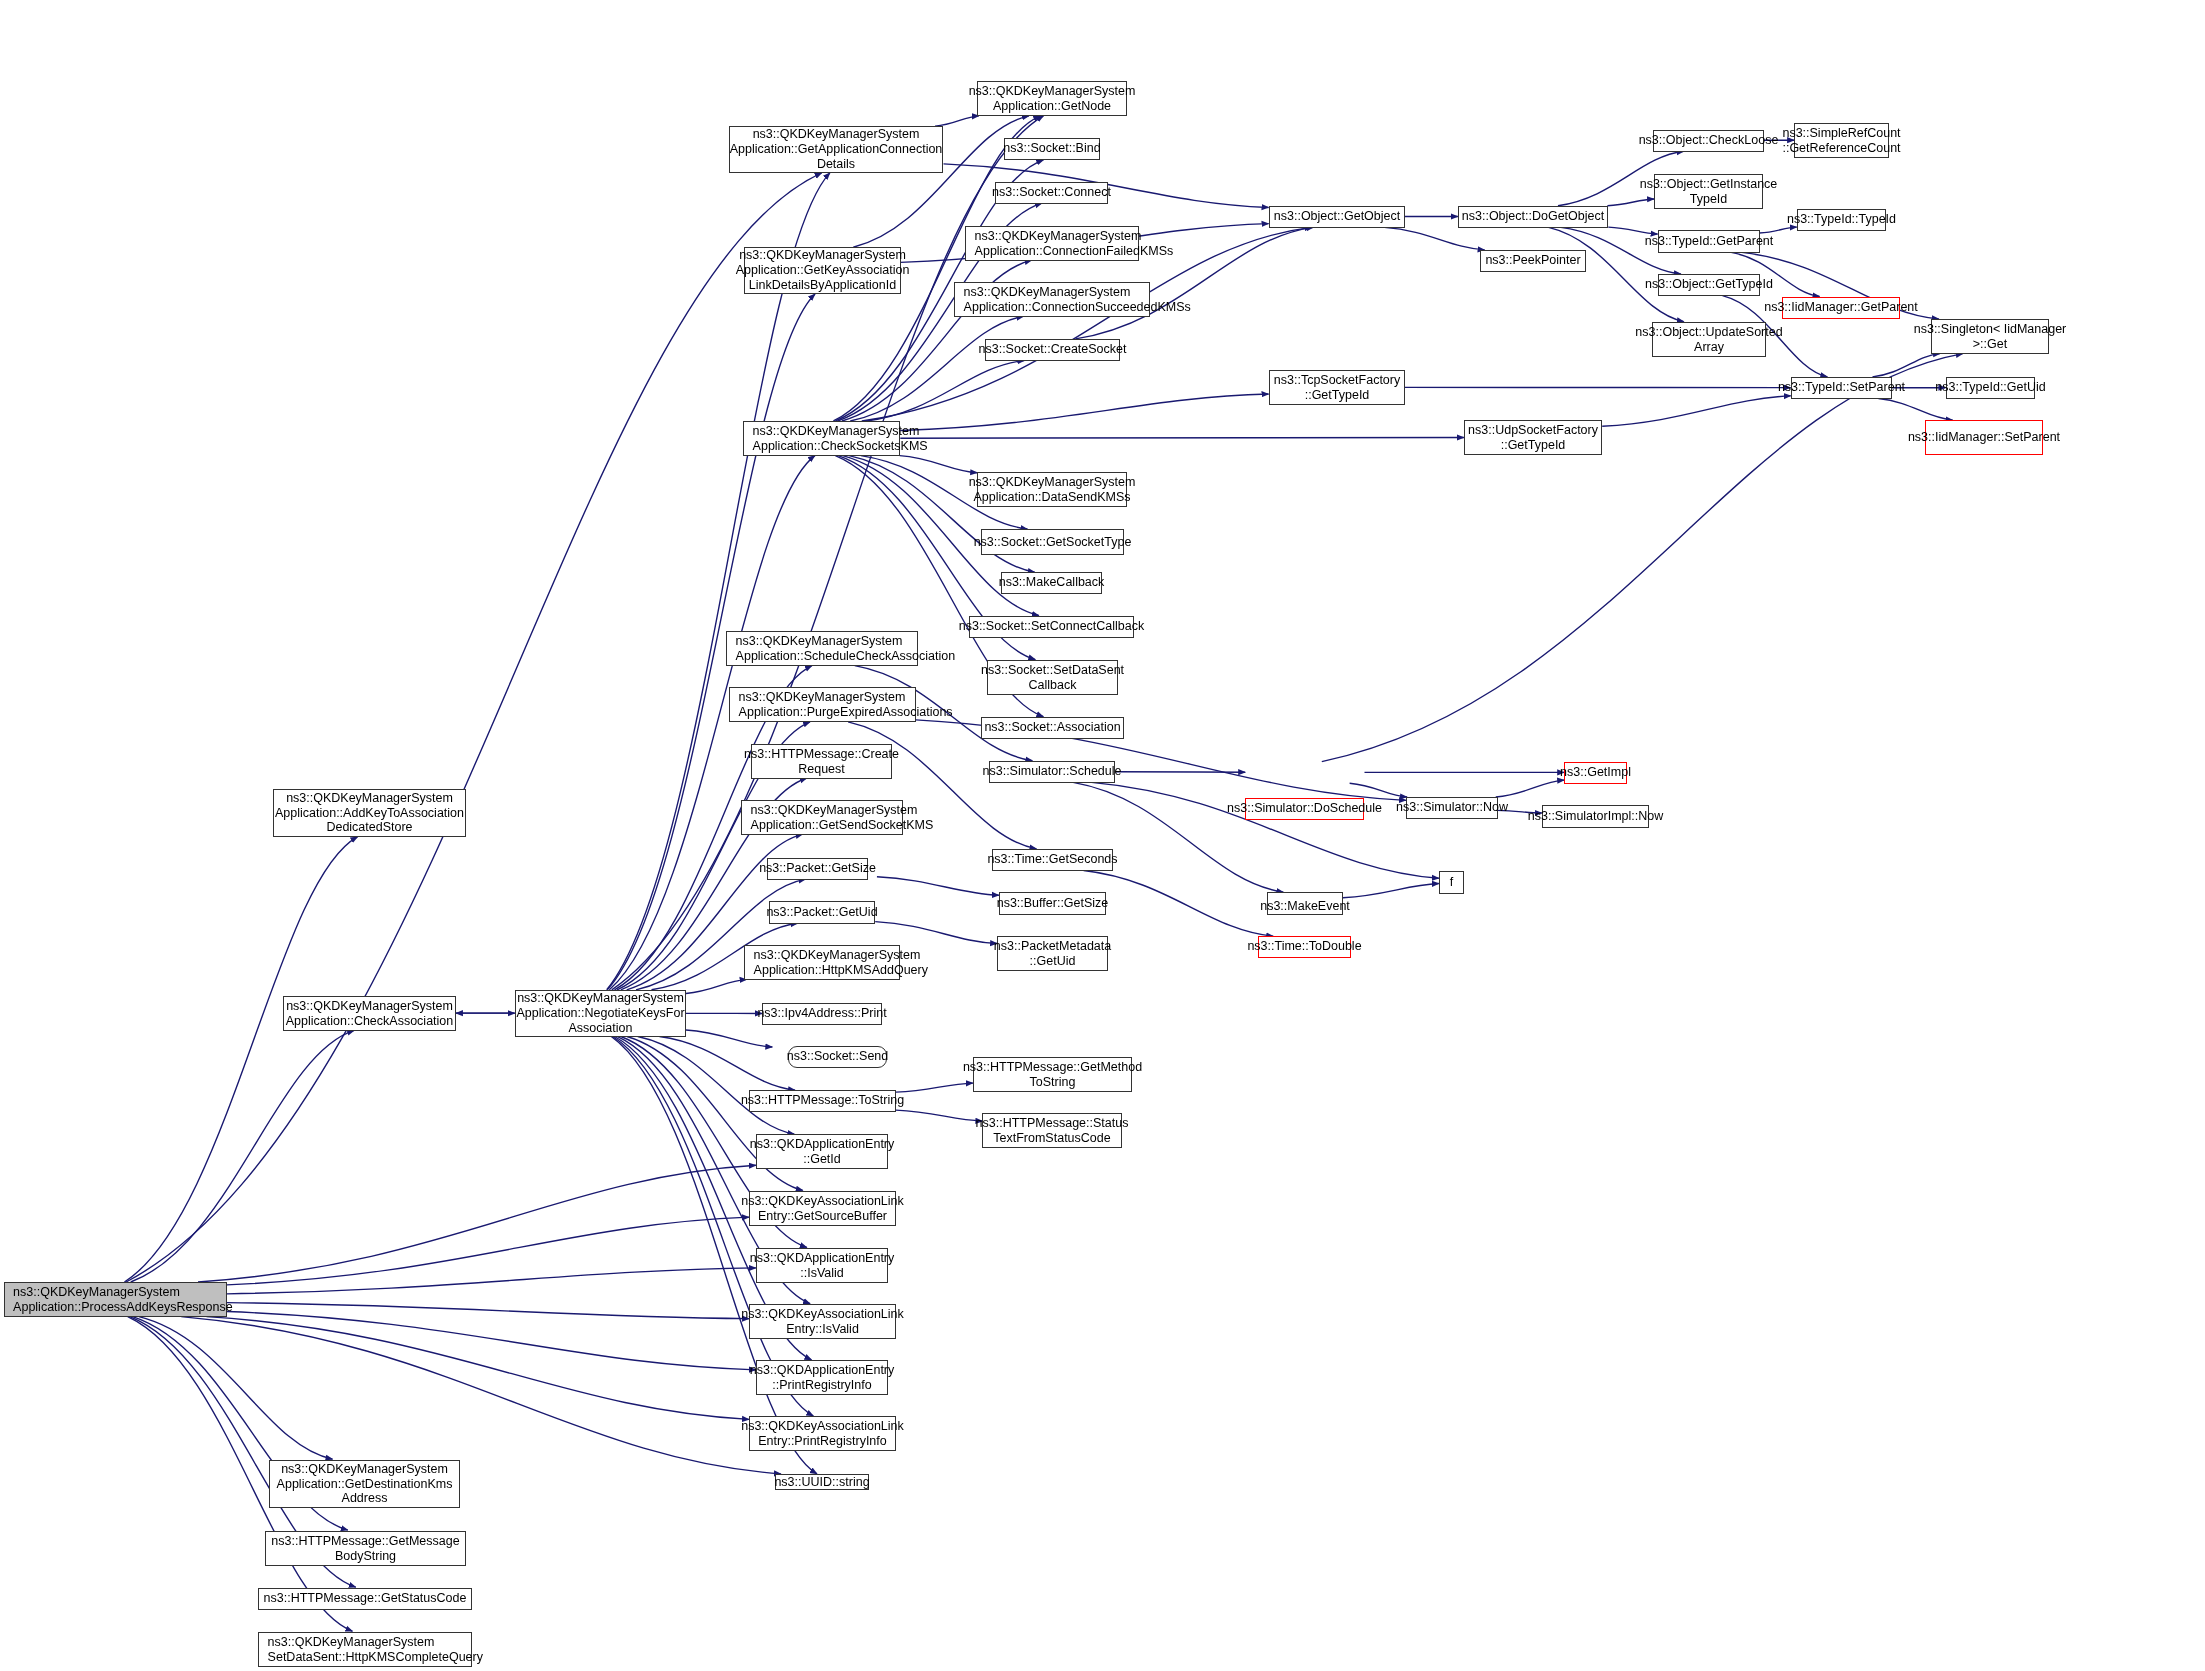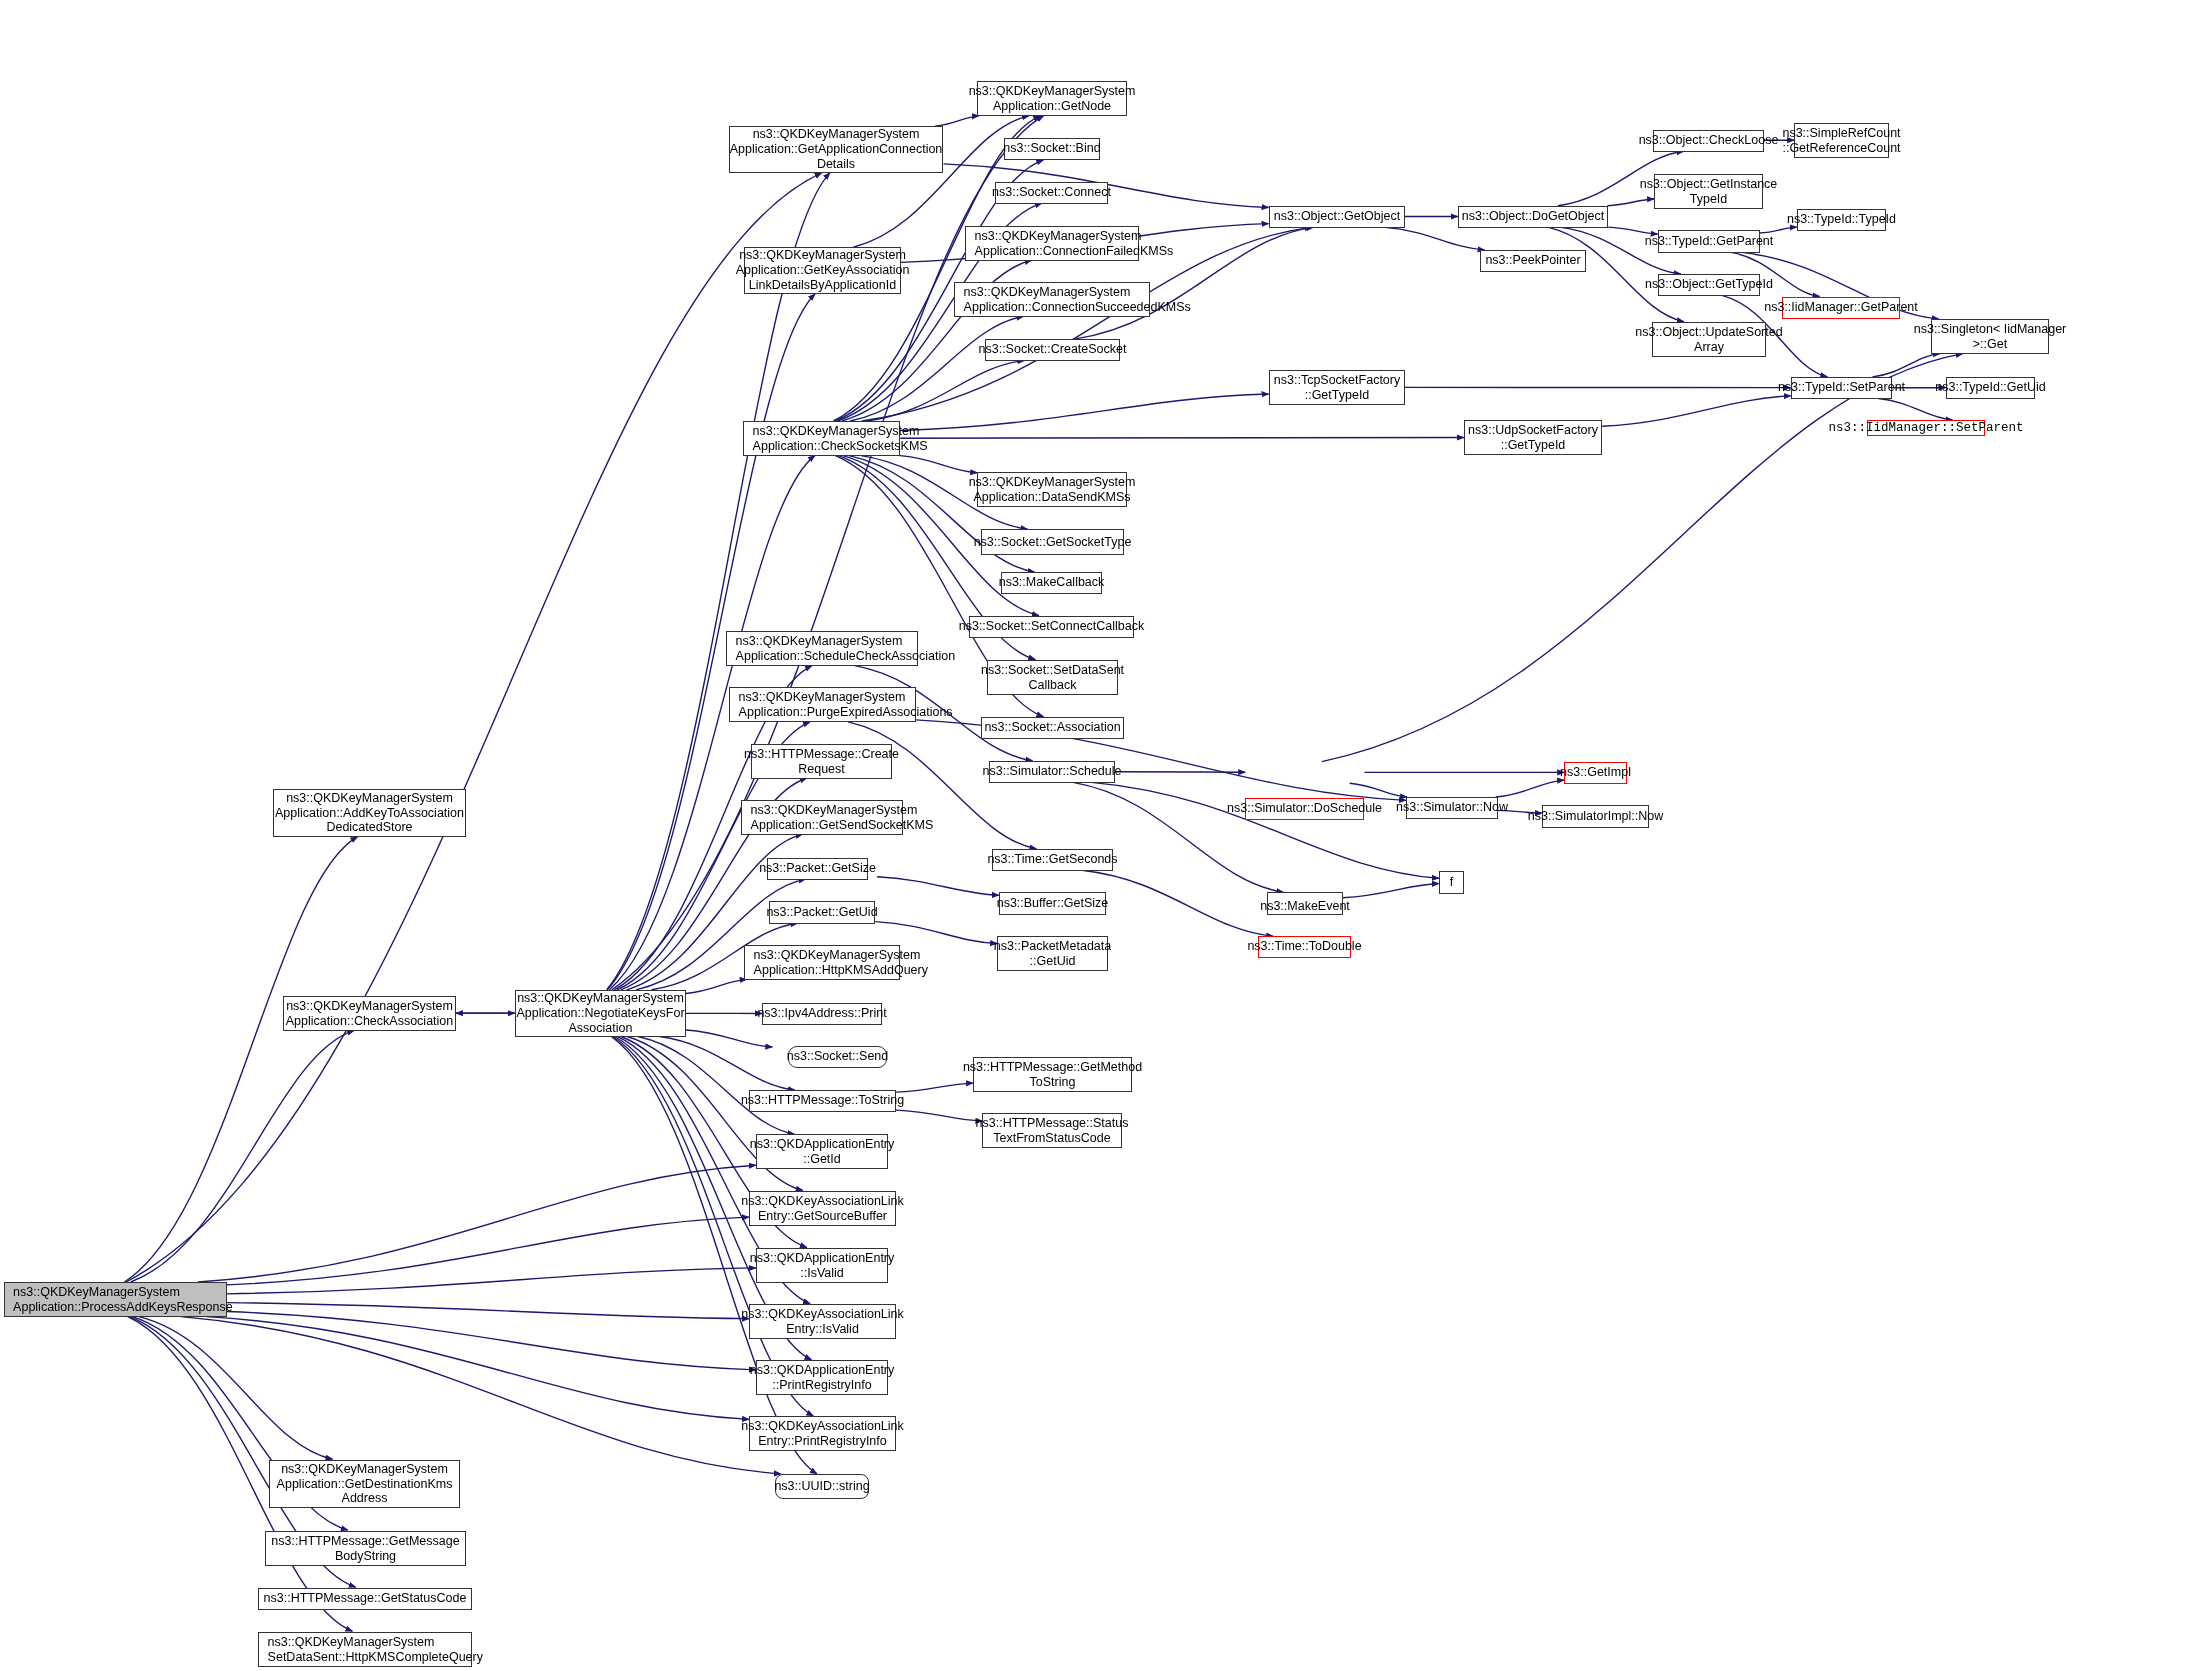--- a/index.html
+++ b/index.html
@@ -220,21 +220,21 @@
       <span>Entry::IsValid</span>
     </div>
     <div class="node" style="left: 756px; top: 1360px; width: 132px; height: 35px;">
       <span>ns3::QKDApplicationEntry</span>
       <span>::PrintRegistryInfo</span>
     </div>
     <div class="node" style="left: 749px; top: 1416px; width: 147px; height: 35px;">
       <span>ns3::QKDKeyAssociationLink</span>
       <span>Entry::PrintRegistryInfo</span>
     </div>
-    <div class="node" style="left: 775px; top: 1474px; width: 94px; height: 25px; border-radius: 8px;">
+    <div class="node" style="left: 775px; top: 1474px; width: 94px; height: 16px;">
       <span>ns3::UUID::string</span>
     </div>
     <div class="node" style="left: 977px; top: 81px; width: 150px; height: 35px;">
       <span>ns3::QKDKeyManagerSystem</span>
       <span>Application::GetNode</span>
     </div>
     <div class="node" style="left: 1004px; top: 138px; width: 96px; height: 21.6px;">
       <span>ns3::Socket::Bind</span>
     </div>
     <div class="node" style="left: 995px; top: 182px; width: 113px; height: 21.6px;">
@@ -360,17 +360,17 @@
     <div class="node" style="left: 1791px; top: 377px; width: 101px; height: 21.6px;">
       <span>ns3::TypeId::SetParent</span>
     </div>
     <div class="node" style="left: 1931px; top: 319px; width: 118px; height: 35px;">
       <span>ns3::Singleton&lt; IidManager</span>
       <span>&gt;::Get</span>
     </div>
     <div class="node" style="left: 1946px; top: 377px; width: 89px; height: 21.6px;">
       <span>ns3::TypeId::GetUid</span>
     </div>
-    <div class="node red" style="left: 1867px; top: 420px; width: 118px; height: 16px; font-family: Liberation Mono, monospace;">
+    <div class="node red" style="left: 1925px; top: 420px; width: 118px; height: 35px;">
       <span>ns3::IidManager::SetParent</span>
     </div>
   </div>
 
 
 </body></html>

